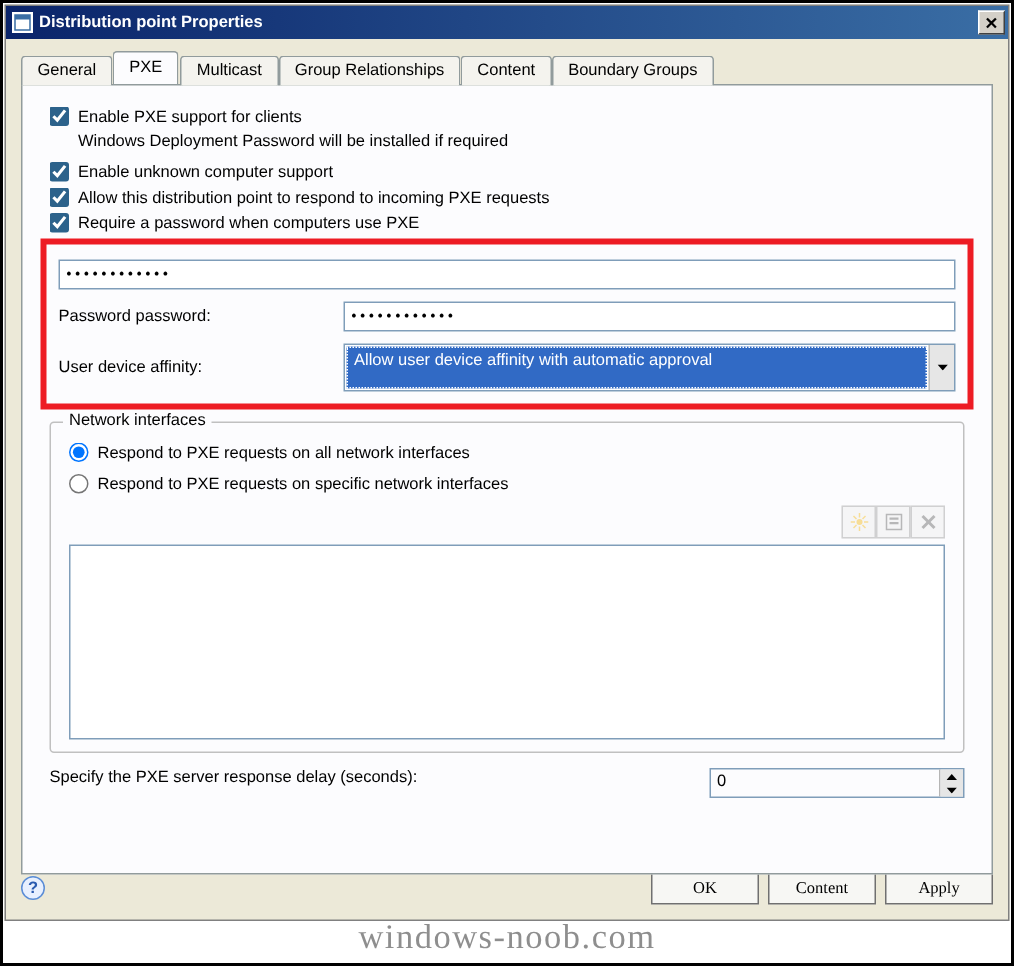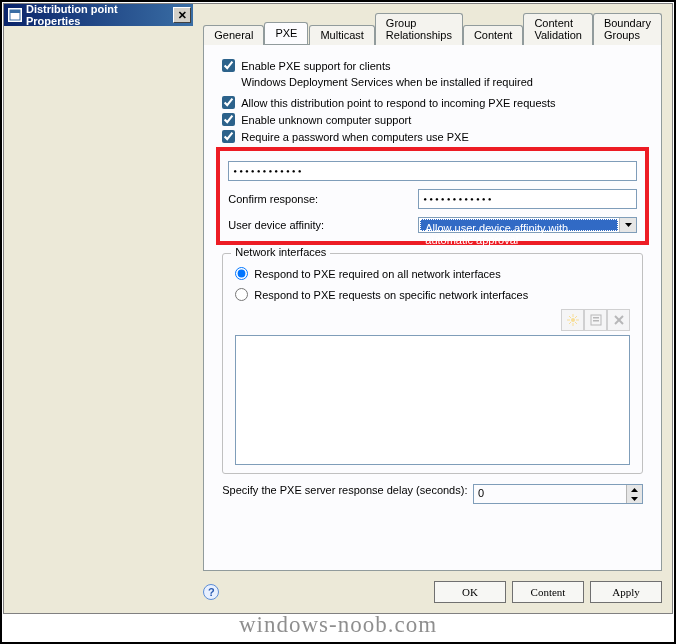--- a/index.html
+++ b/index.html
@@ -18,21 +18,21 @@
     width: 676px;
     height: 644px;
     position: relative;
   }
   .window {
     position: absolute;
     top: 1px; left: 1px; right: 1px; bottom: 28px;
     background: #ece9d8;
     border: 1px solid #808080;
     display: flex;
-    flex-direction: row;
+    flex-direction: column;
   }
   .titlebar {
     height: 22px;
     background: linear-gradient(to right, #0a246a, #3a6ea5);
     color: #fff;
     display: flex;
     align-items: center;
     padding: 0 2px 0 4px;
     font-weight: bold;
   }
@@ -132,21 +132,21 @@
     font-family: Tahoma;
     font-size: 11px;
     letter-spacing: 2px;
   }
   .form-row .select-wrap {
     flex: 1;
     position: relative;
   }
   .select-wrap .select-display {
     width: 100%;
-    height: 16px;
+    height: 32px;
     border: 1px solid #7f9db9;
     background: #fff;
     display: flex;
     align-items: stretch;
   }
   .select-display .sel-text {
     flex:1;
     background: #316ac5;
     color:#fff;
     padding: 2px 4px;
@@ -276,51 +276,50 @@
       <span class="titlebar-close">✕</span>
     </div>
 
     <div class="client">
       <div class="tabs-row">
         <div class="tab">General</div>
         <div class="tab active">PXE</div>
         <div class="tab">Multicast</div>
         <div class="tab">Group Relationships</div>
         <div class="tab">Content</div>
-        <div class="tab">Content Validation</div>
         <div class="tab">Boundary Groups</div>
       </div>
 
       <div class="tab-body">
 
         <div class="chk-row">
           <input type="checkbox" class="chk" checked="" style="">
           <span>Enable PXE support for clients</span>
         </div>
-        <div class="subtext">Windows Deployment Services when be installed if required</div>
-
+        <div class="subtext">Windows Deployment Password will be installed if required</div>
+
+        <div class="chk-row">
+          <input type="checkbox" class="chk" checked="" style="">
+          <span>Enable unknown computer support</span>
+        </div>
         <div class="chk-row">
           <input type="checkbox" class="chk" checked="" style="">
           <span>Allow this distribution point to respond to incoming PXE requests</span>
         </div>
         <div class="chk-row">
           <input type="checkbox" class="chk" checked="" style="">
-          <span>Enable unknown computer support</span>
-        </div>
-        <div class="chk-row">
-          <input type="checkbox" class="chk" checked="" style="">
           <span>Require a password when computers use PXE</span>
         </div>
 
         <div class="highlight">
           <div class="form-row">
             <input type="password" value="●●●●●●●●●●●●" style="">
           </div>
           <div class="form-row">
-            <label>Confirm response:</label>
+            <label>Password password:</label>
             <input type="password" value="●●●●●●●●●●●●" style="">
           </div>
           <div class="form-row" style="margin-bottom:0;">
             <label>User device affinity:</label>
             <div class="select-wrap">
               <div class="select-display">
                 <span class="sel-text">Allow user device affinity with automatic approval</span>
                 <span class="sel-btn">
                   <svg width="7" height="4">
                       <polygon points="0,0 7,0 3.5,4" fill="#000"></polygon>
@@ -328,21 +327,21 @@
                 </span>
               </div>
             </div>
           </div>
         </div>
 
         <div class="nic-fieldset">
           <span class="legend">Network interfaces</span>
           <div class="radio-row">
             <input type="radio" name="nic" checked="" style="">
-            <span>Respond to PXE required on all network interfaces</span>
+            <span>Respond to PXE requests on all network interfaces</span>
           </div>
           <div class="radio-row">
             <input type="radio" name="nic" style="">
             <span>Respond to PXE requests on specific network interfaces</span>
           </div>
           <div class="icon-bar">
             <div class="icon-btn disabled">
               <svg width="12" height="12">
                   <circle cx="6" cy="6" r="2" fill="#f4c542"></circle>
                   <g stroke="#f4c542" stroke-width="1">

